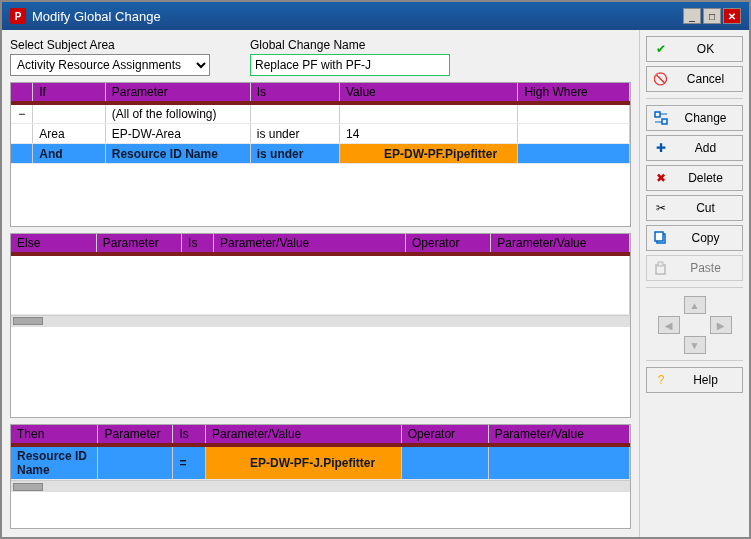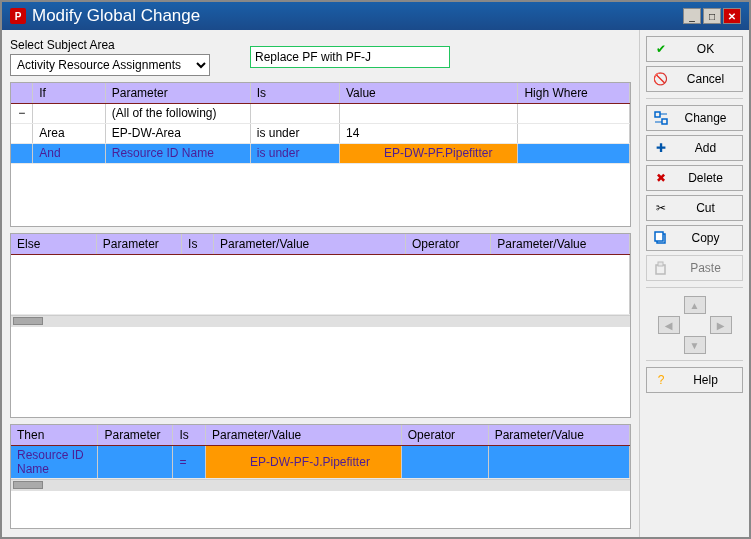--- a/index.html
+++ b/index.html
@@ -40,21 +40,21 @@
       background: #cc0000;
       border-radius: 2px;
       display: flex;
       align-items: center;
       justify-content: center;
       color: white;
       font-size: 10px;
       font-weight: bold;
     }
     .title-text {
-      font-size: 17px;
+      font-size: 13px;
       font-weight: normal;
     }
     .title-controls {
       display: flex;
       gap: 2px;
     }
     .title-btn {
       width: 18px;
       height: 16px;
       background: #d4d0c8;
@@ -132,22 +132,22 @@
     .section-box.else-section {
       flex: 1;
       min-height: 70px;
     }
     .grid-table {
       width: 100%;
       border-collapse: collapse;
       font-size: 12px;
     }
     .grid-table th {
-      background: #c4b5fd;
-      border-bottom: 1px solid #7f1d1d;
+      background: #a21caf;
+      border-bottom: 4px solid #7f1d1d;
       border-right: 1px solid #ccc;
       padding: 2px 6px;
       text-align: left;
       font-weight: normal;
       height: 20px;
     }
     .grid-table td {
       border-right: 1px solid #ccc;
       border-bottom: 1px solid #e8e8e8;
       padding: 2px 6px;
@@ -155,21 +155,22 @@
     }
     .row-expand {
       width: 16px;
       text-align: center;
     }
     .row-highlight {
       background: #3399ff;
       color: white;
     }
     .row-highlight td {
-      color: #4c1d95;
+      color: #0f172a;
+      font-weight: bold;
     }
     .cell-orange {
       background: #ff9900;
       color: white;
     }
     .row-highlight .cell-orange {
       background: #ff9900;
       padding-left: 44px;
     }
     .indent-cell {
@@ -273,20 +274,21 @@
       <div class="form-row">
         <div style="display:flex;flex-direction:column;gap:2px;">
           <span class="form-label">Select Subject Area</span>
           <div style="display:flex;align-items:center;gap:2px;">
             <select class="form-select">
               <option>Activity Resource Assignments</option>
             </select>
           </div>
         </div>
         <div style="display:flex;flex-direction:column;gap:2px;margin-left:30px;">
+          <span class="form-label">Global Change Name</span>
           <input class="form-input" type="text" value="Replace PF with PF-J" style="">
         </div>
       </div>
 
       <div class="section-box if-section">
         <table class="grid-table">
           <colgroup>
             <col style="width:16px">
             <col style="width:65px">
             <col style="width:130px">

